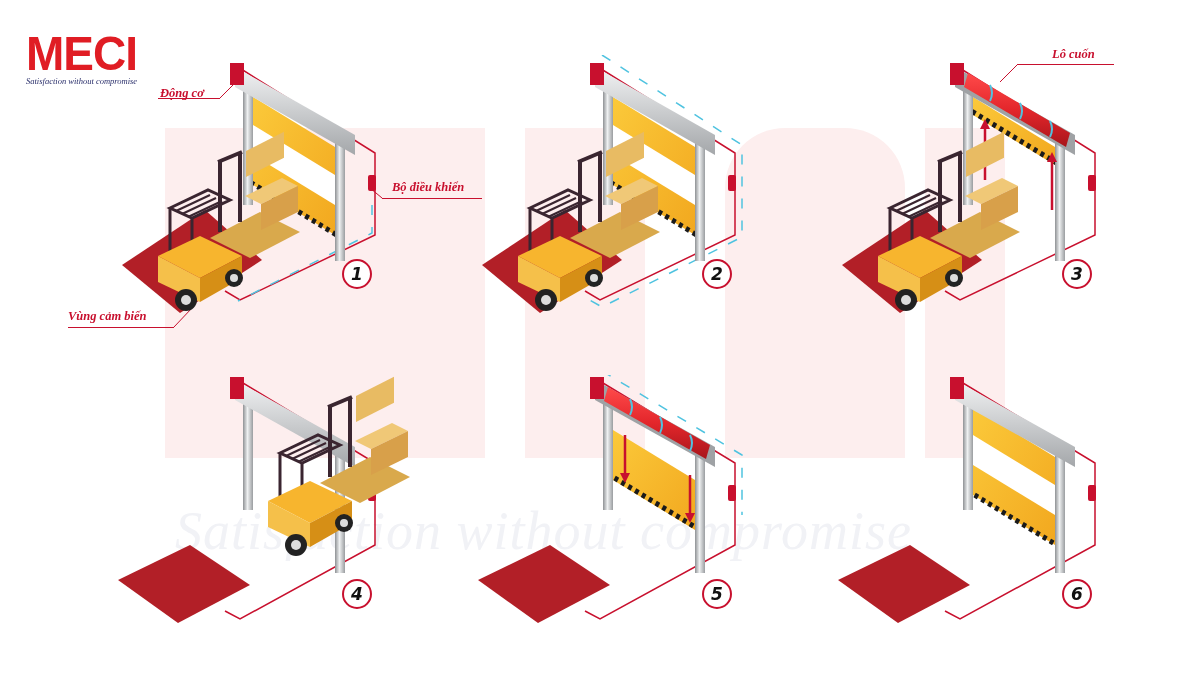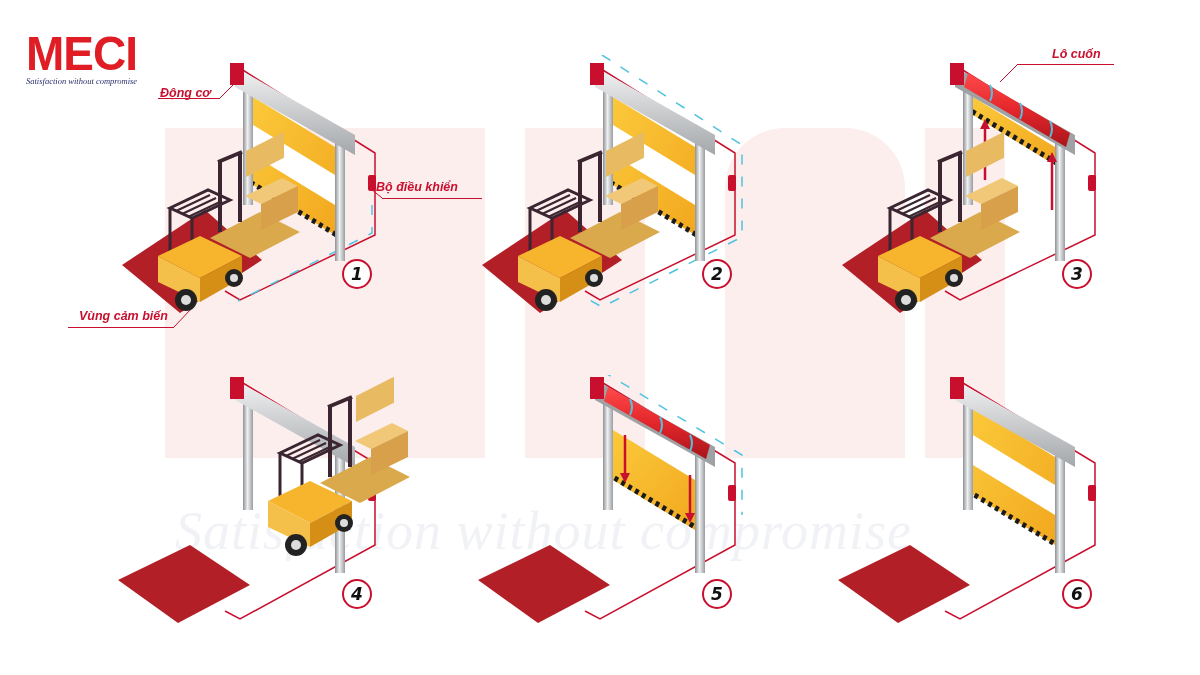--- a/index.html
+++ b/index.html
@@ -3,21 +3,21 @@
 <meta charset="utf-8">
 <style>
   html, body { margin: 0; padding: 0; background: #ffffff; }
   body { width: 1200px; height: 675px; position: relative; overflow: hidden; font-family: "Liberation Sans", sans-serif; }
   .watermark { position: absolute; left: 165px; top: 128px; width: 840px; height: 330px; }
   .wm-letter { position: absolute; top: 0; height: 330px; background: #fdeeee; }
   .wm-slogan { position: absolute; left: 175px; top: 500px; font-family: "Liberation Serif", serif; font-style: italic; font-size: 54px; color: #f1f2f6; white-space: nowrap; letter-spacing: 1px; }
   .logo { position: absolute; left: 26px; top: 30px; }
   .logo-text { font-family: "Liberation Sans", sans-serif; font-weight: 900; font-size: 46px; color: #e01d24; letter-spacing: -1px; line-height: 44px; transform: scaleY(1.05); transform-origin: left top; }
   .logo-slogan { font-family: "Liberation Serif", serif; font-style: italic; font-size: 8.5px; color: #2a2f6b; margin-top: 2px; white-space: nowrap; }
-  .label { position: absolute; font-family: Liberation Sans, sans-serif; font-style: italic; font-weight: bold; color: #c8102e; font-size: 12.5px; white-space: nowrap; }
+  .label { position: absolute; font-family: Liberation Serif, serif; font-style: italic; font-weight: bold; color: #c8102e; font-size: 12.5px; white-space: nowrap; }
   .label-line { position: absolute; height: 1px; background: #c8102e; }
   .step { position: absolute; width: 320px; height: 300px; }
   .step svg { position: absolute; left: 0; top: 0; }
   .badge { position: absolute; width: 26px; height: 26px; border: 2px solid #c8102e; border-radius: 50%; background: #fff; display: flex; align-items: center; justify-content: center; font-family: "DejaVu Sans", sans-serif; font-weight: bold; font-style: italic; font-size: 17px; color: #111; }
 </style>
 </head>
 <body>
 
 <div class="watermark">
   <div class="wm-letter" style="left:0;width:320px;"></div>
@@ -28,24 +28,24 @@
 <div class="wm-slogan">Satisfaction without compromise</div>
 
 <div class="logo">
   <div class="logo-text">MECI</div>
   <div class="logo-slogan">Satisfaction without compromise</div>
 </div>
 
 <div class="label" style="left:160px;top:86px;">Động cơ</div>
 <div class="label-line" style="left:158px;top:98px;width:62px;"></div>
 
-<div class="label" style="left:376px;top:180px;">Bộ điều khiển</div>
+<div class="label" style="left:392px;top:180px;">Bộ điều khiển</div>
 <div class="label-line" style="left:382px;top:198px;width:100px;"></div>
 
-<div class="label" style="left:79px;top:309px;">Vùng cảm biến</div>
+<div class="label" style="left:68px;top:309px;">Vùng cảm biến</div>
 <div class="label-line" style="left:68px;top:327px;width:106px;"></div>
 
 <div class="label" style="left:1052px;top:47px;">Lô cuốn</div>
 <div class="label-line" style="left:1018px;top:64px;width:96px;"></div>
 
 <svg width="1200" height="675" style="position:absolute;left:0;top:0;pointer-events:none;">
   <line x1="220" y1="98" x2="238" y2="80" stroke="#c8102e" stroke-width="1"></line>
   <line x1="382" y1="198" x2="370" y2="188" stroke="#c8102e" stroke-width="1"></line>
   <line x1="174" y1="327" x2="192" y2="308" stroke="#c8102e" stroke-width="1"></line>
   <line x1="1018" y1="64" x2="1000" y2="82" stroke="#c8102e" stroke-width="1"></line>

